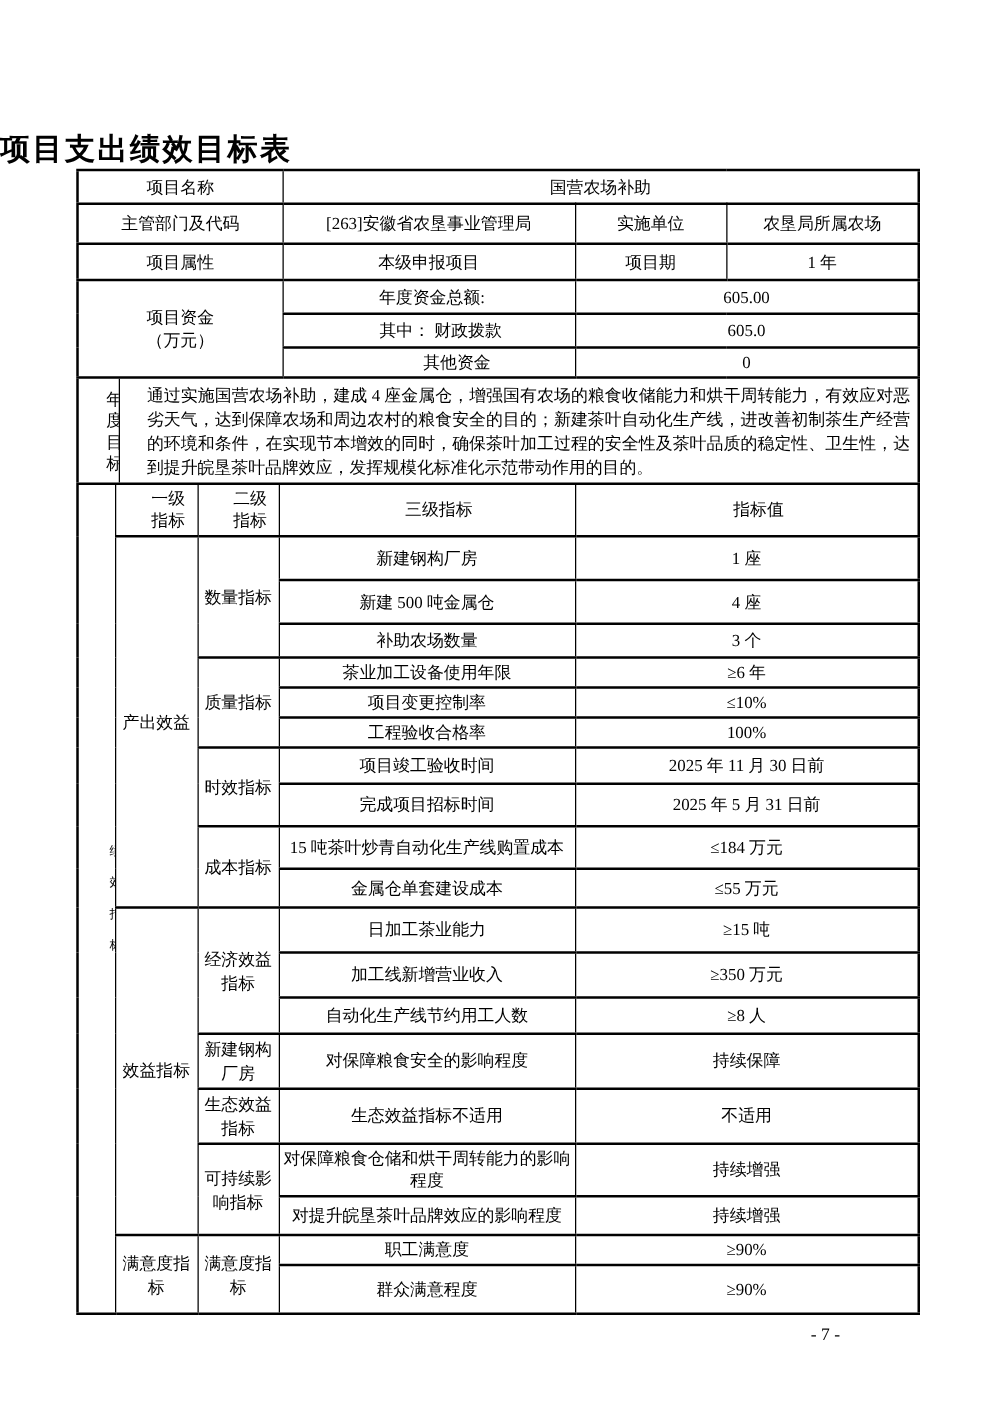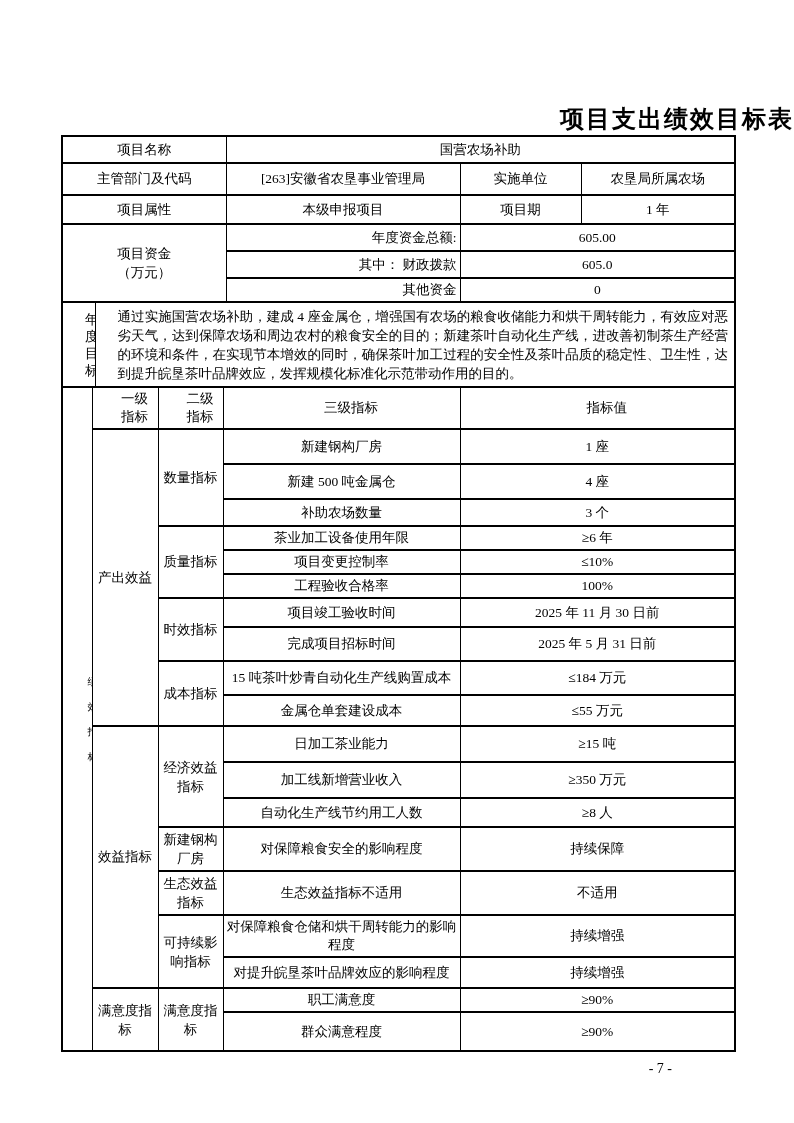--- a/index.html
+++ b/index.html
@@ -7,21 +7,21 @@
   body {
     width: 794px; height: 1123px;
     background: #ffffff;
     color: #000;
     font-family: "Liberation Serif", "DejaVu Serif", serif;
   }
   .doc { position: relative; width: 794px; height: 1123px; overflow: hidden; }
 
   .title {
     margin: 103px 0 0 0;
-    text-align: right;
+    text-align: left;
     font-size: 24px;
     font-weight: bold;
     letter-spacing: 2px;
   }
   .subtitle {
     margin: 11px 0 5px 0;
     text-align: center;
     font-size: 15px;
     letter-spacing: 1px;
   }
@@ -40,21 +40,21 @@
     border: 1px solid #000;
     border-top-width: 2px;
     border-bottom-width: 2px;
     text-align: center;
     vertical-align: middle;
     font-size: 13.5px;
     padding: 2px 3px;
     overflow: hidden;
   }
 
-  td.left { text-align: right; }
+  td.left { text-align: center; }
   td.pad1 { padding-left: 8px; }
   td.pad2 { padding-left: 22px; }
   td.pad3 { padding-left: 48px; }
 
   td.goal-text {
     text-align: justify;
     font-size: 13.5px;
     line-height: 19px;
     padding: 3px 6px 3px 5px;
   }

